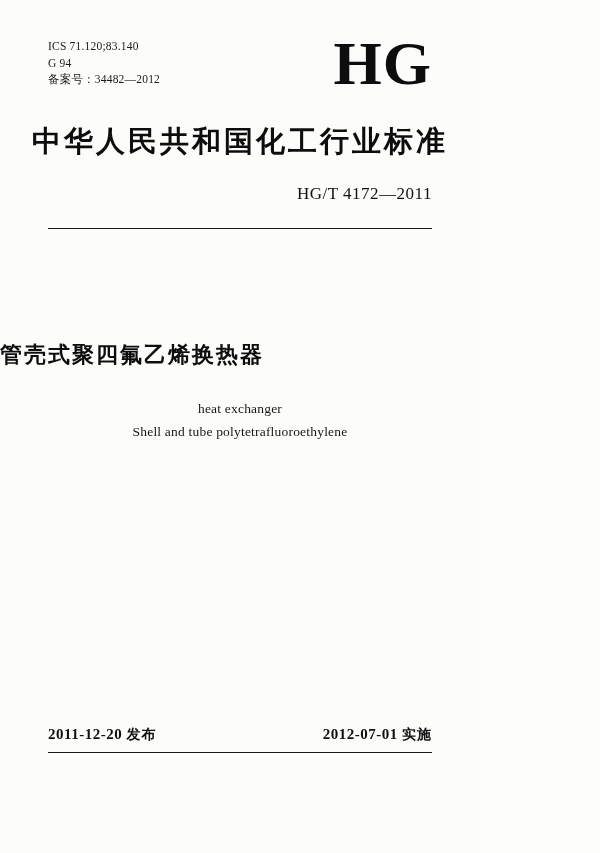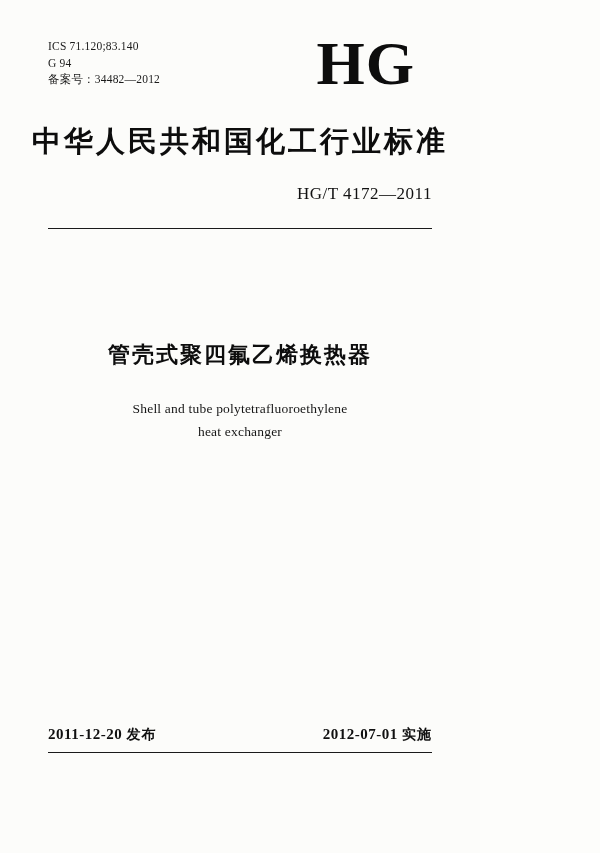--- a/index.html
+++ b/index.html
@@ -35,21 +35,21 @@
     font-size: 11.5px;
     line-height: 1.45;
     color: #1a1a1a;
     letter-spacing: 0.2px;
   }
   .meta div { white-space: nowrap; }
 
   
   .hg {
     position: absolute;
-    right: 65px;
+    right: 48px;
     top: 32px;
     font-family: "Liberation Serif", serif;
     font-weight: bold;
     font-size: 62px;
     line-height: 1;
     color: #0d0d0d;
     letter-spacing: 1px;
     margin-left: 29px;
   }
 
@@ -87,21 +87,21 @@
   }
   .rule-top { top: 228px; }
   .rule-bottom { top: 752px; }
 
   
   .doc-title {
     position: absolute;
     left: 0;
     right: 0;
     top: 340px;
-    text-align: center;
+    text-align: left;
     font-family: "DejaVu Sans", sans-serif;
     font-weight: bold;
     font-size: 22px;
     letter-spacing: 2px;
     color: #0d0d0d;
   }
 
   
   .doc-title-en {
     position: absolute;
@@ -174,22 +174,22 @@
 
     <div class="national-title">中华人民共和国化工行业标准</div>
 
     <div class="std-no">HG/T 4172—2011</div>
 
     <div class="rule rule-top"></div>
 
     <div class="doc-title">管壳式聚四氟乙烯换热器</div>
 
     <div class="doc-title-en">
+      <div>heat exchanger</div>
       <div>Shell and tube polytetrafluoroethylene</div>
-      <div>heat exchanger</div>
     </div>
 
     <div class="dates">
       <div class="date-cell">
         <span>2011-12-20</span>
         <span class="cn">发布</span>
       </div>
       <div class="date-cell">
         <span>2012-07-01</span>
         <span class="cn">实施</span>

